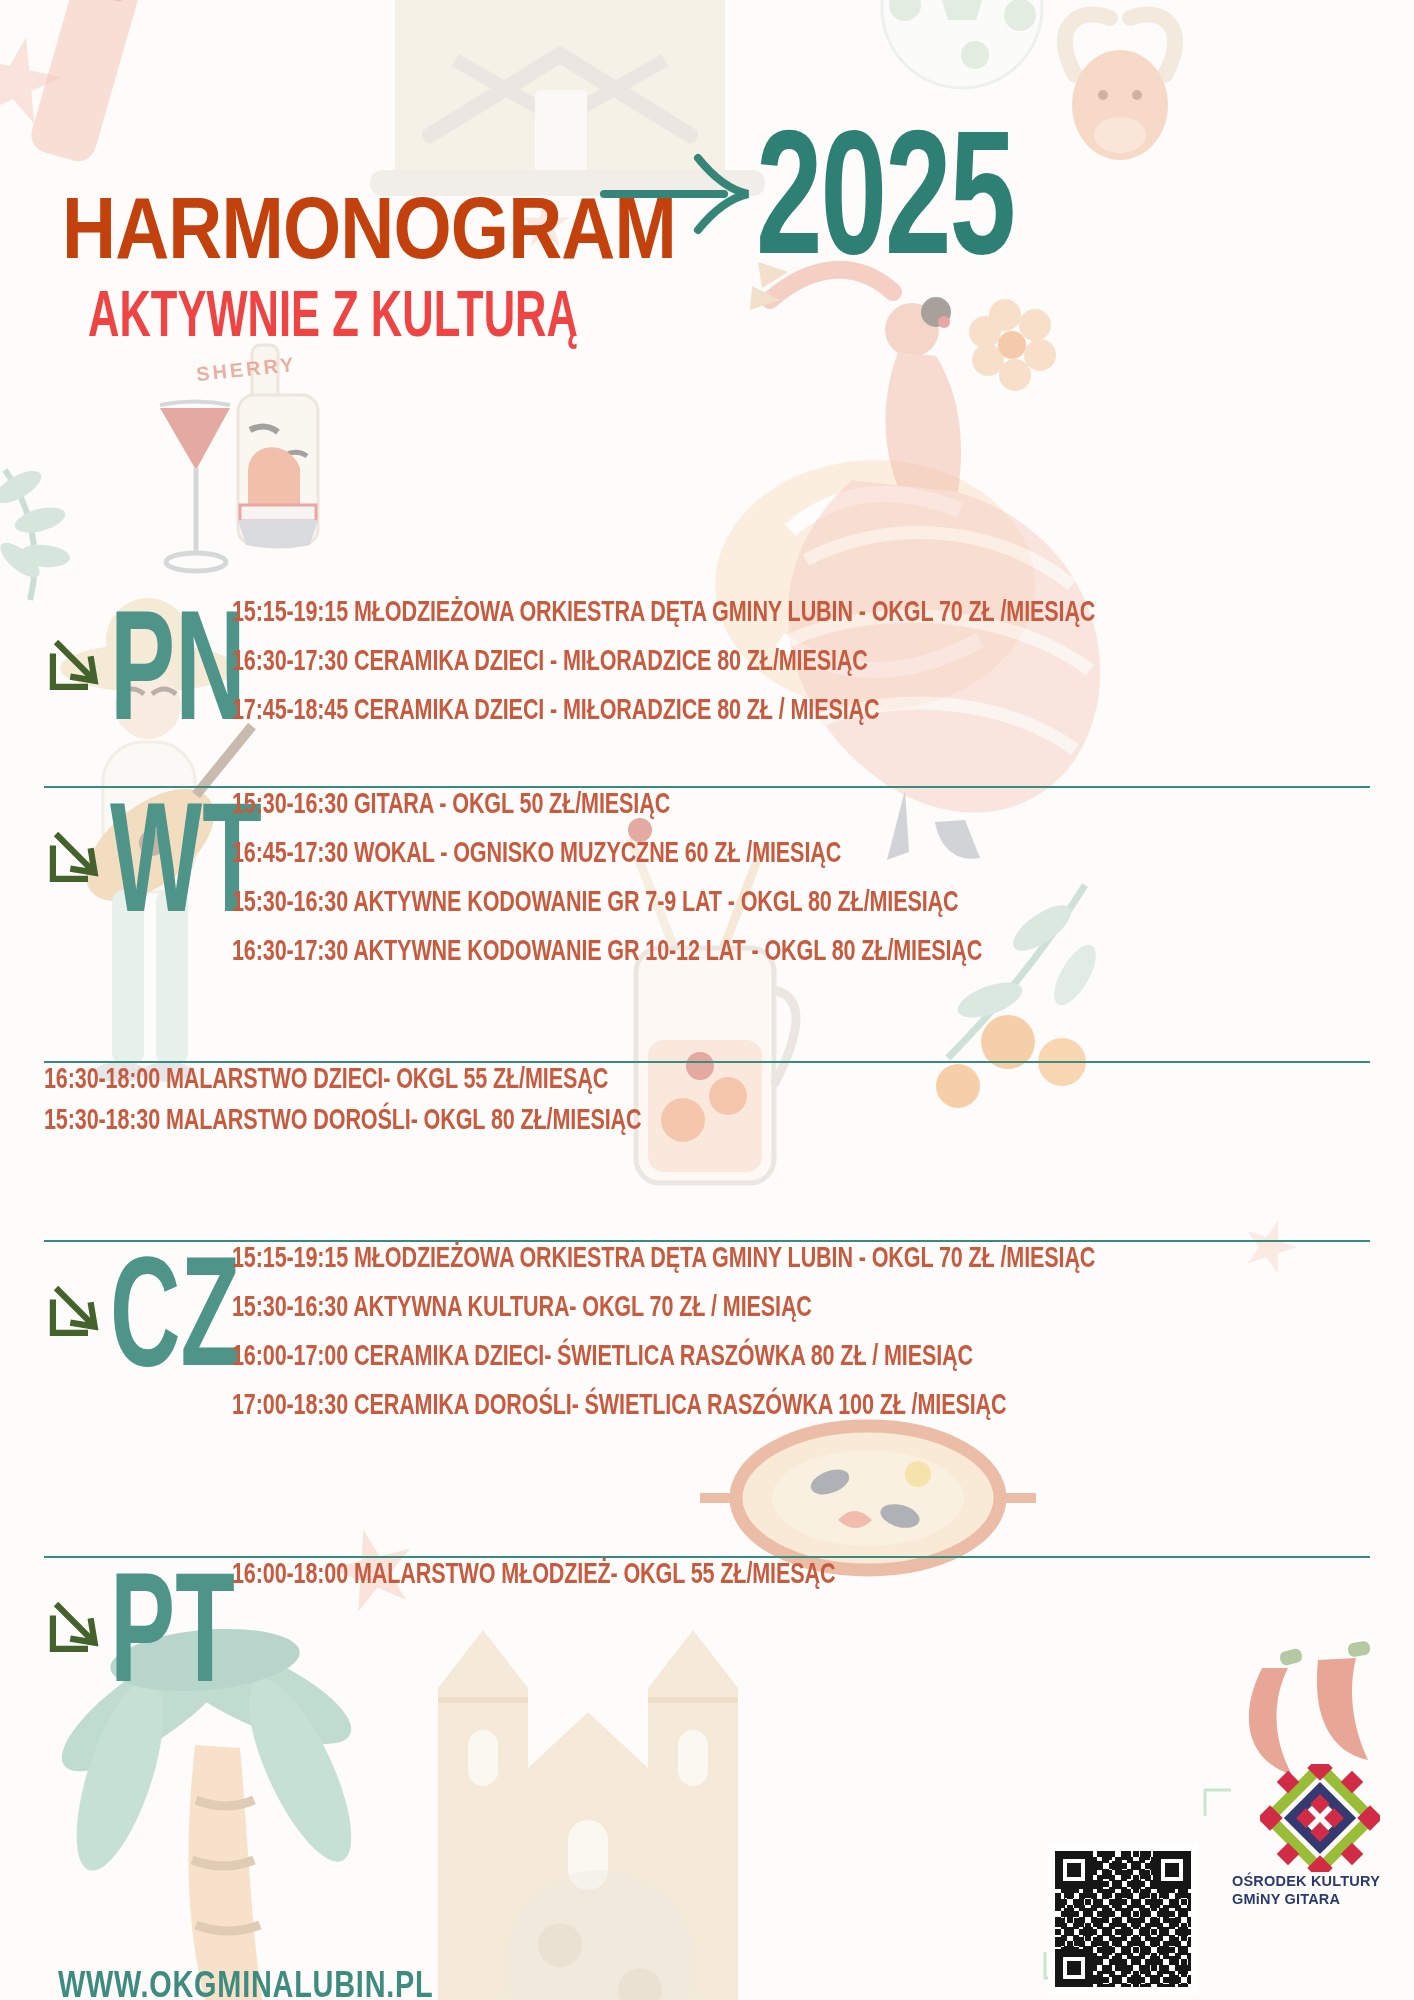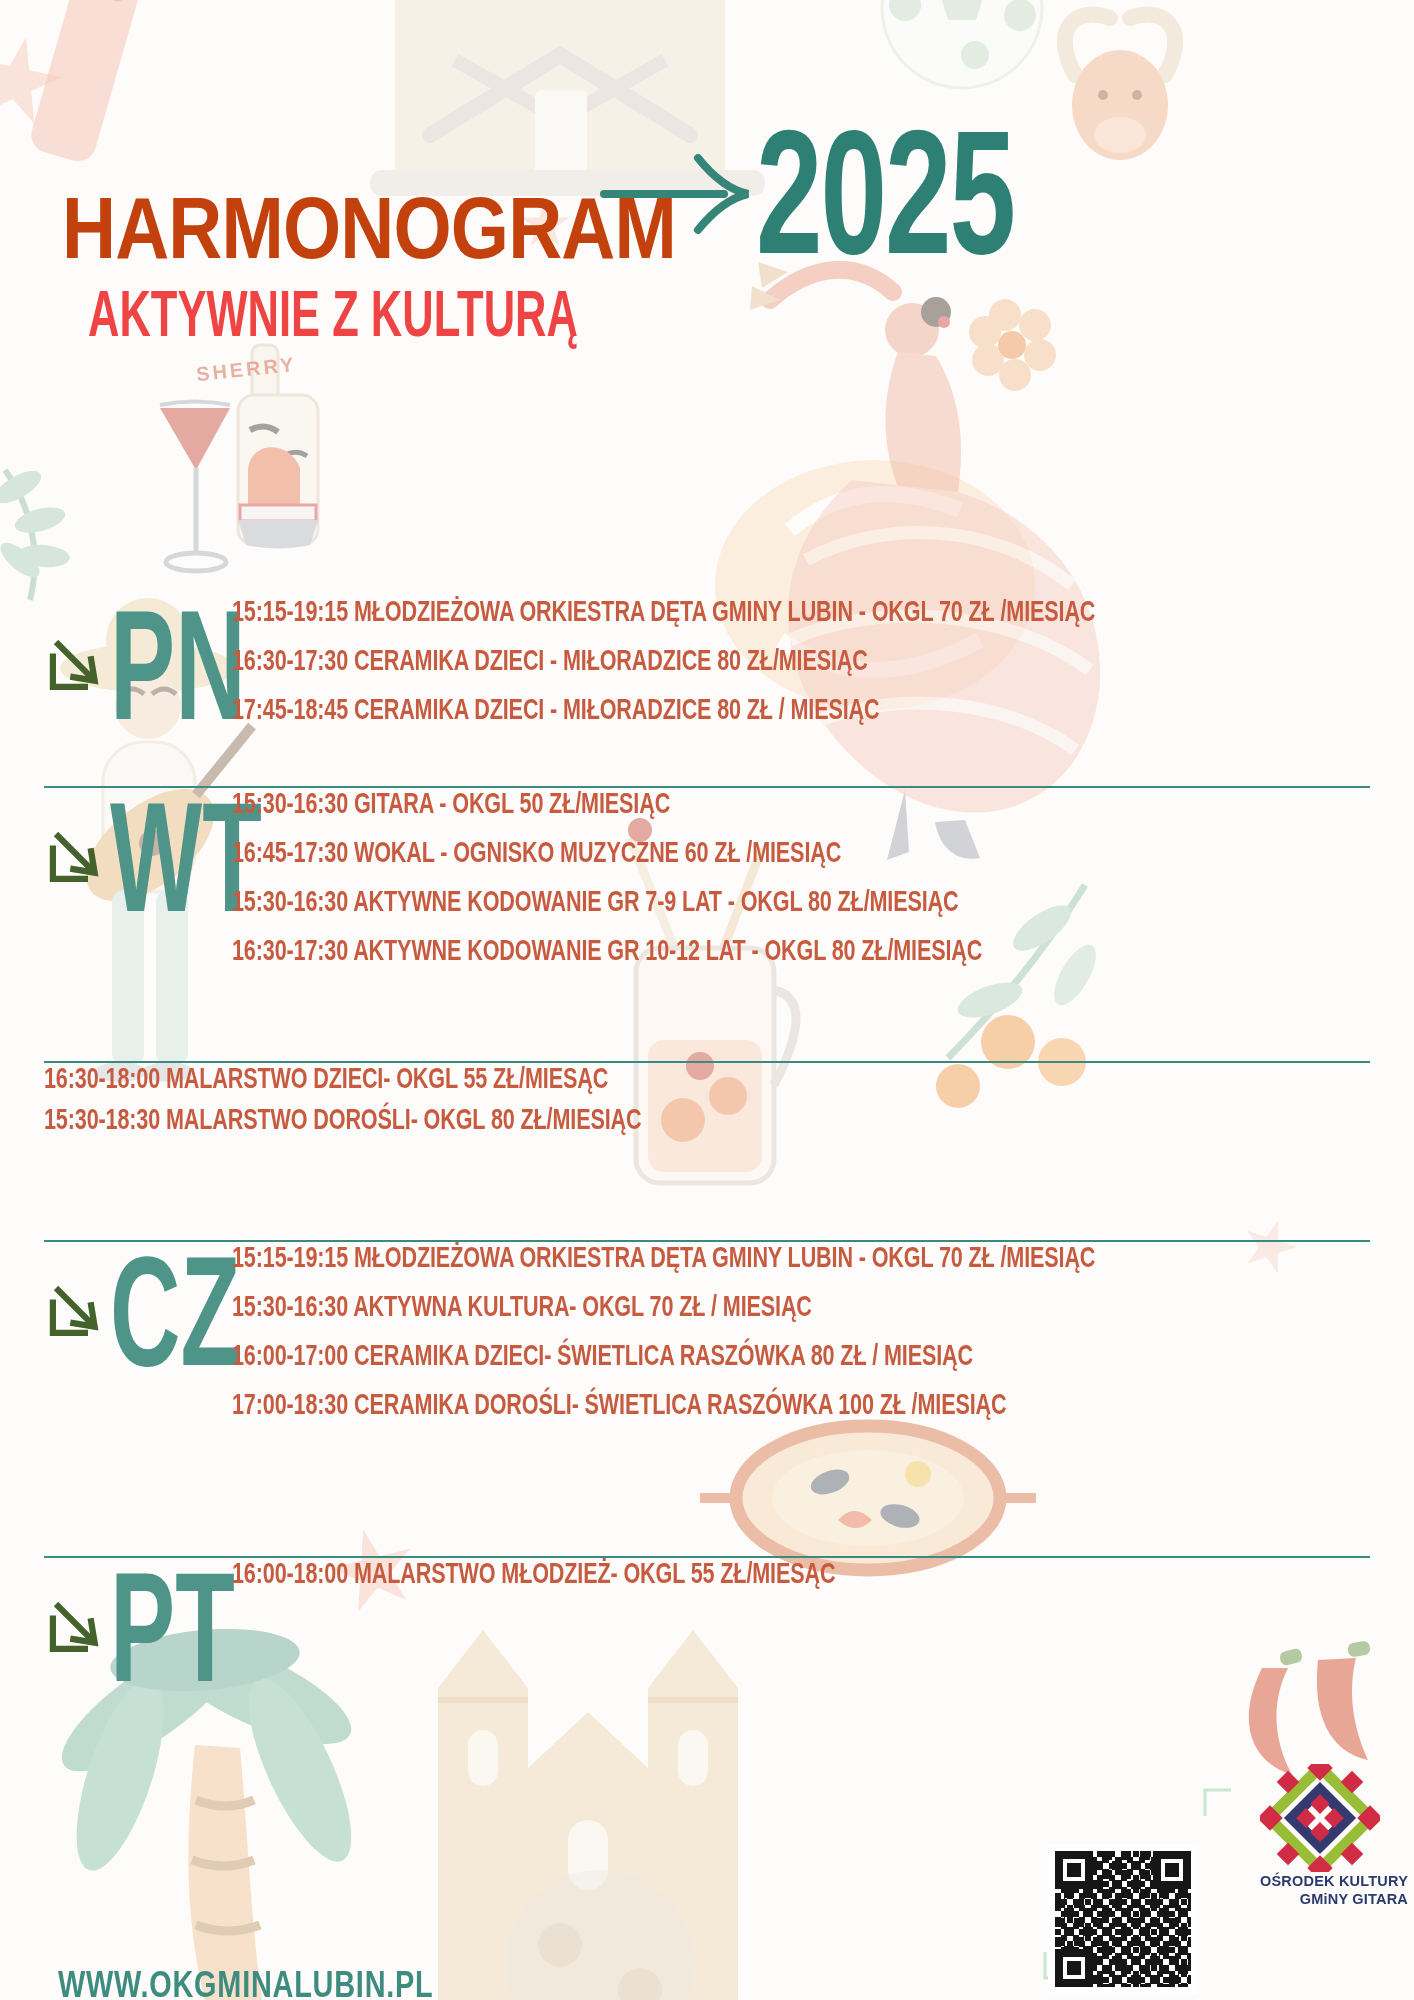--- a/index.html
+++ b/index.html
@@ -38,21 +38,21 @@
   .qr{position:absolute;left:1048px;top:1844px;width:150px;height:150px;background:#fff;}
   .qr-grid{position:absolute;inset:7px;
     background-image:
       repeating-conic-gradient(#161616 0 25%, rgba(255,255,255,0) 0 50%),
       repeating-conic-gradient(#161616 0 25%, #ffffff 0 50%);
     background-size:19px 19px,12px 12px;}
   .finder{position:absolute;width:38px;height:38px;border:8px solid #161616;background:#fff;box-sizing:border-box;}
   .finder::after{content:"";position:absolute;left:4px;top:4px;width:14px;height:14px;background:#161616;}
   .f-tl{left:7px;top:7px}.f-tr{right:7px;top:7px}.f-bl{left:7px;bottom:7px}
 
-  .logo{position:absolute;left:1232px;top:1764px;width:176px;text-align:right;}
+  .logo{position:absolute;left:1232px;top:1764px;width:176px;text-align:left;}
   .logo svg{display:block;margin:0 auto;}
   .logo-line{font-size:14.5px;line-height:1.25;color:#2b3a6e;letter-spacing:.2px;}
 </style>
 </head>
 <body>
 
 <div class="poster">
 
   <svg class="bg-svg" viewBox="0 0 1414 2000">
     <defs>

